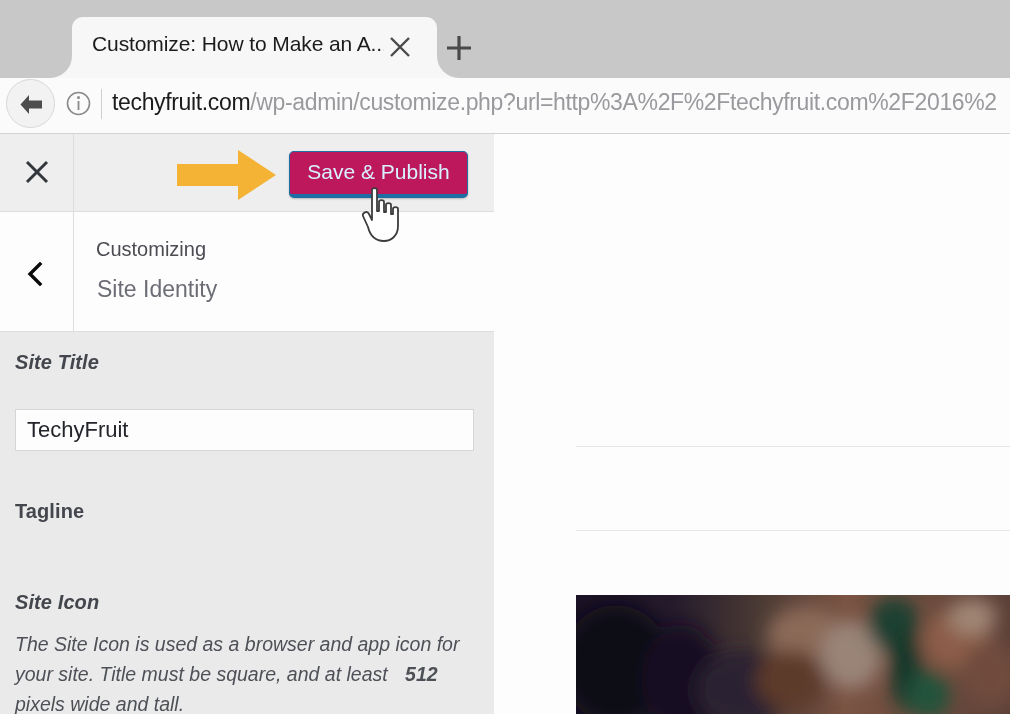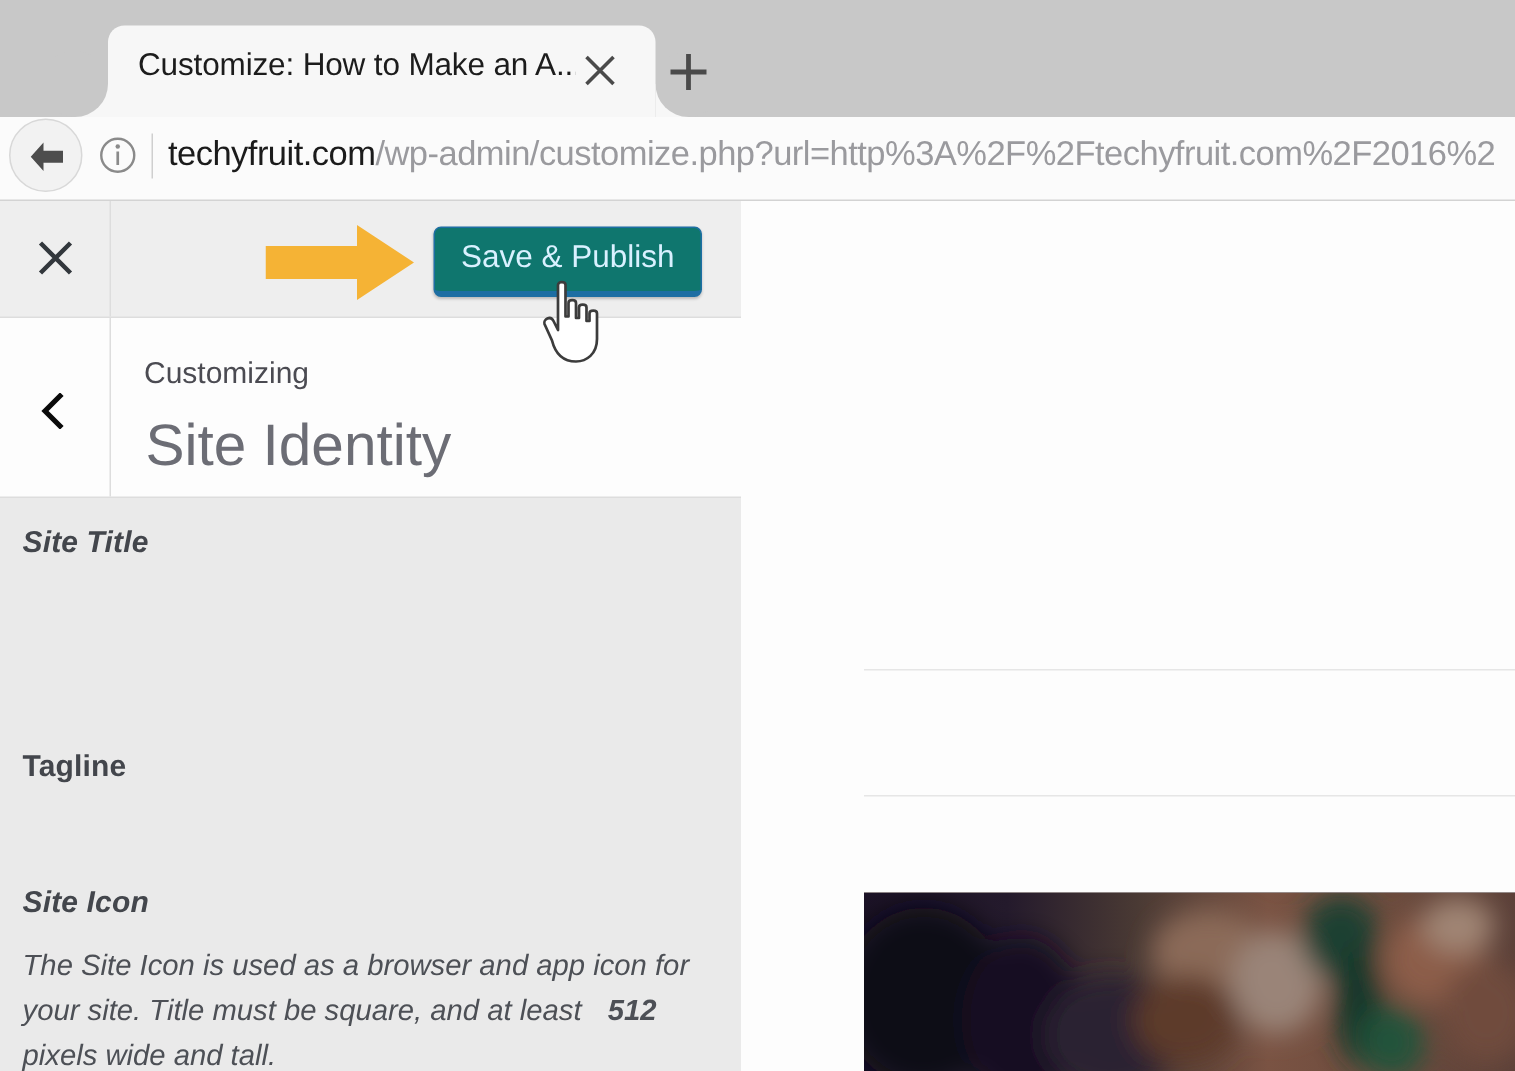--- a/index.html
+++ b/index.html
@@ -153,21 +153,21 @@
   }
   .arrow-pointer {
     position: absolute;
     left: 177px; top: 150px;
     width: 99px; height: 50px;
   }
   .save-btn {
     position: absolute;
     left: 289px; top: 151px;
     width: 179px; height: 47px;
-    background: #0f766e;
+    background: #be185d;
     border: 1px solid #1d6ea3;
     border-bottom-width: 4px;
     border-radius: 5px;
     box-sizing: border-box;
     color: #d9f1ff;
     font-size: 21px;
     text-align: center;
     line-height: 40px;
     box-shadow: 0 1px 2px rgba(0,0,0,.22);
   }
@@ -198,21 +198,21 @@
   }
   .sb-eyebrow {
     position: absolute;
     left: 96px; top: 238px;
     font-size: 20px;
     color: #4b4b52;
   }
   .sb-section-title {
     position: absolute;
     left: 97px; top: 276px;
-    font-size: 39px;
+    font-size: 23px;
     color: #6c6d75;
     font-weight: 400;
   }
 
   .sb-body {
     position: absolute;
     left: 0; top: 199px;
     width: 494px; height: 381px;
     background: #eaeaea;
   }
@@ -366,20 +366,21 @@
   <span class="cursor-hand">
     <svg width="46" height="56" viewBox="0 0 46 56">
       <path d="M14 4 C14 1.5 19 1.5 19 4 L19 25 L21 25 L21 16 C21 13.5 26 13.5 26 16 L26 26 L28 26 L28 19 C28 16.5 33 16.5 33 19 L33 28 L35 28 L35 23 C35 20.5 40 20.5 40 23 L40 40 C40 50 33 55 26 55 C17 55 12 49 10 41 L5 30 C4 27 9 24 11 28 L14 34 Z" fill="#ffffff" stroke="#3c3c3c" stroke-width="1.8" stroke-linejoin="round"></path>
     </svg>
   </span>
 
   <div class="sb-eyebrow">Customizing</div>
   <div class="sb-section-title">Site Identity</div>
 
   <div class="field-label" style="left:15px; top:351px;font-style:italic;">Site Title</div>
+  <div class="text-input" id="site-title-input">TechyFruit</div>
 
   <div class="field-label" style="left:15px; top:481px;margin-top:19px;">Tagline</div>
 
   <div class="field-label" style="left:15px; top:591px;font-style:italic;">Site Icon</div>
   <div class="site-icon-desc"><span>The Site Icon is used as a browser and app icon for your site. Title must be square, and at least </span><b>512</b><span> pixels wide and tall.</span></div>
 
   <div class="preview">
     <div class="pv-divider" id="pv-div-1"></div>
     <div class="pv-divider" id="pv-div-2"></div>
     <div class="pv-photo">

